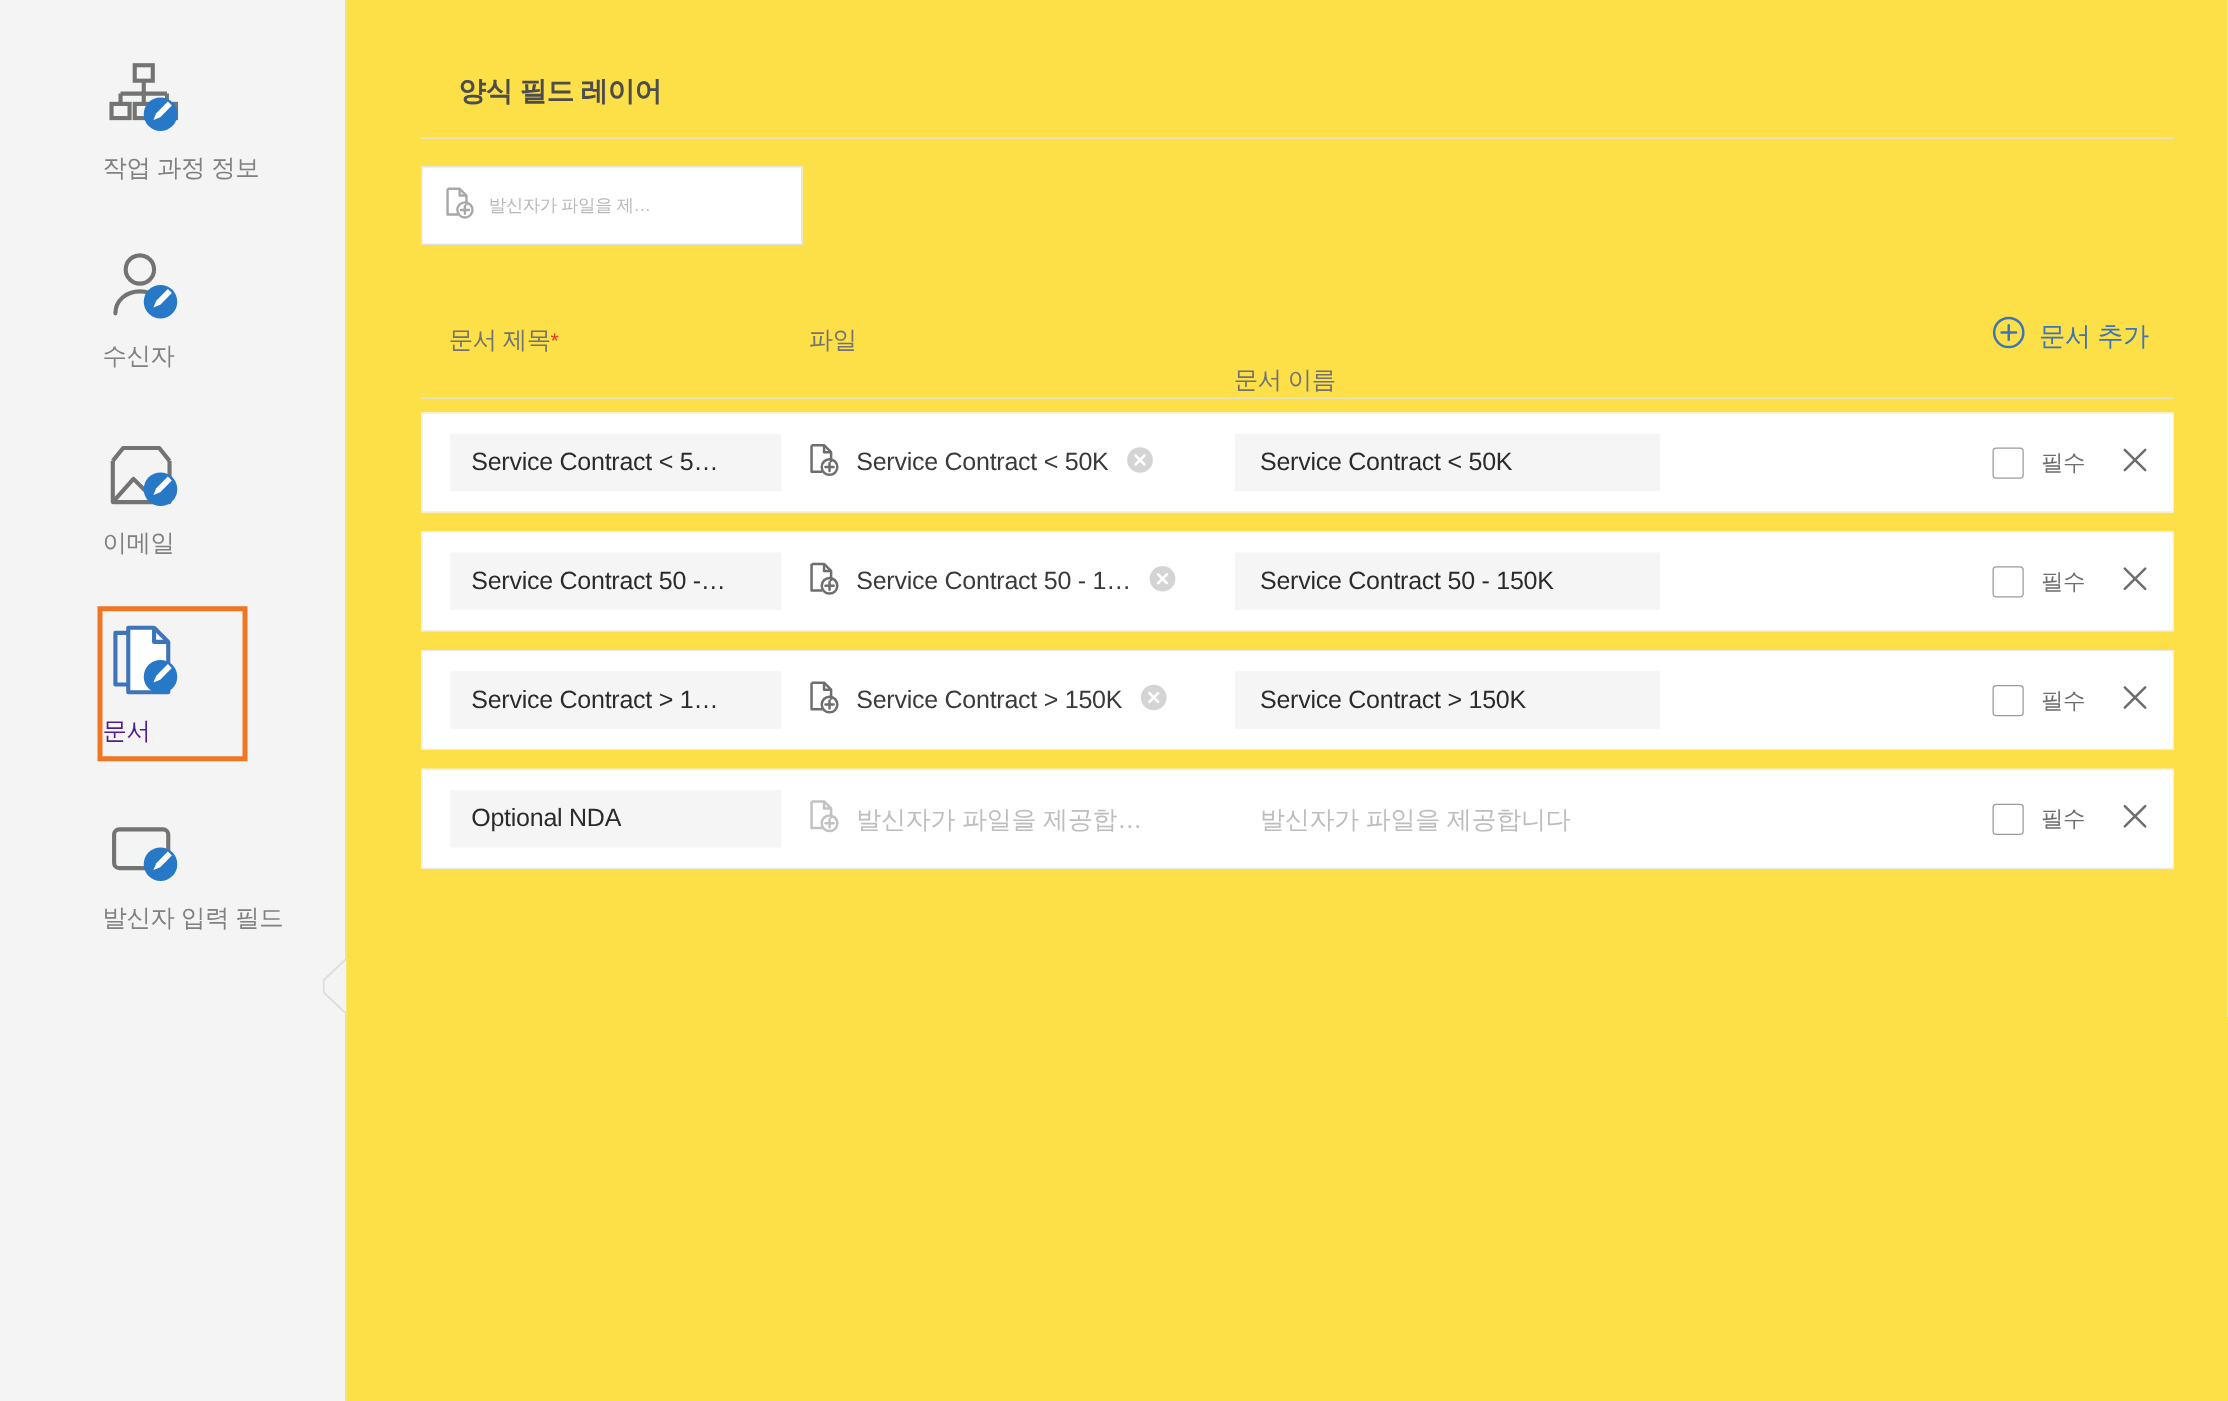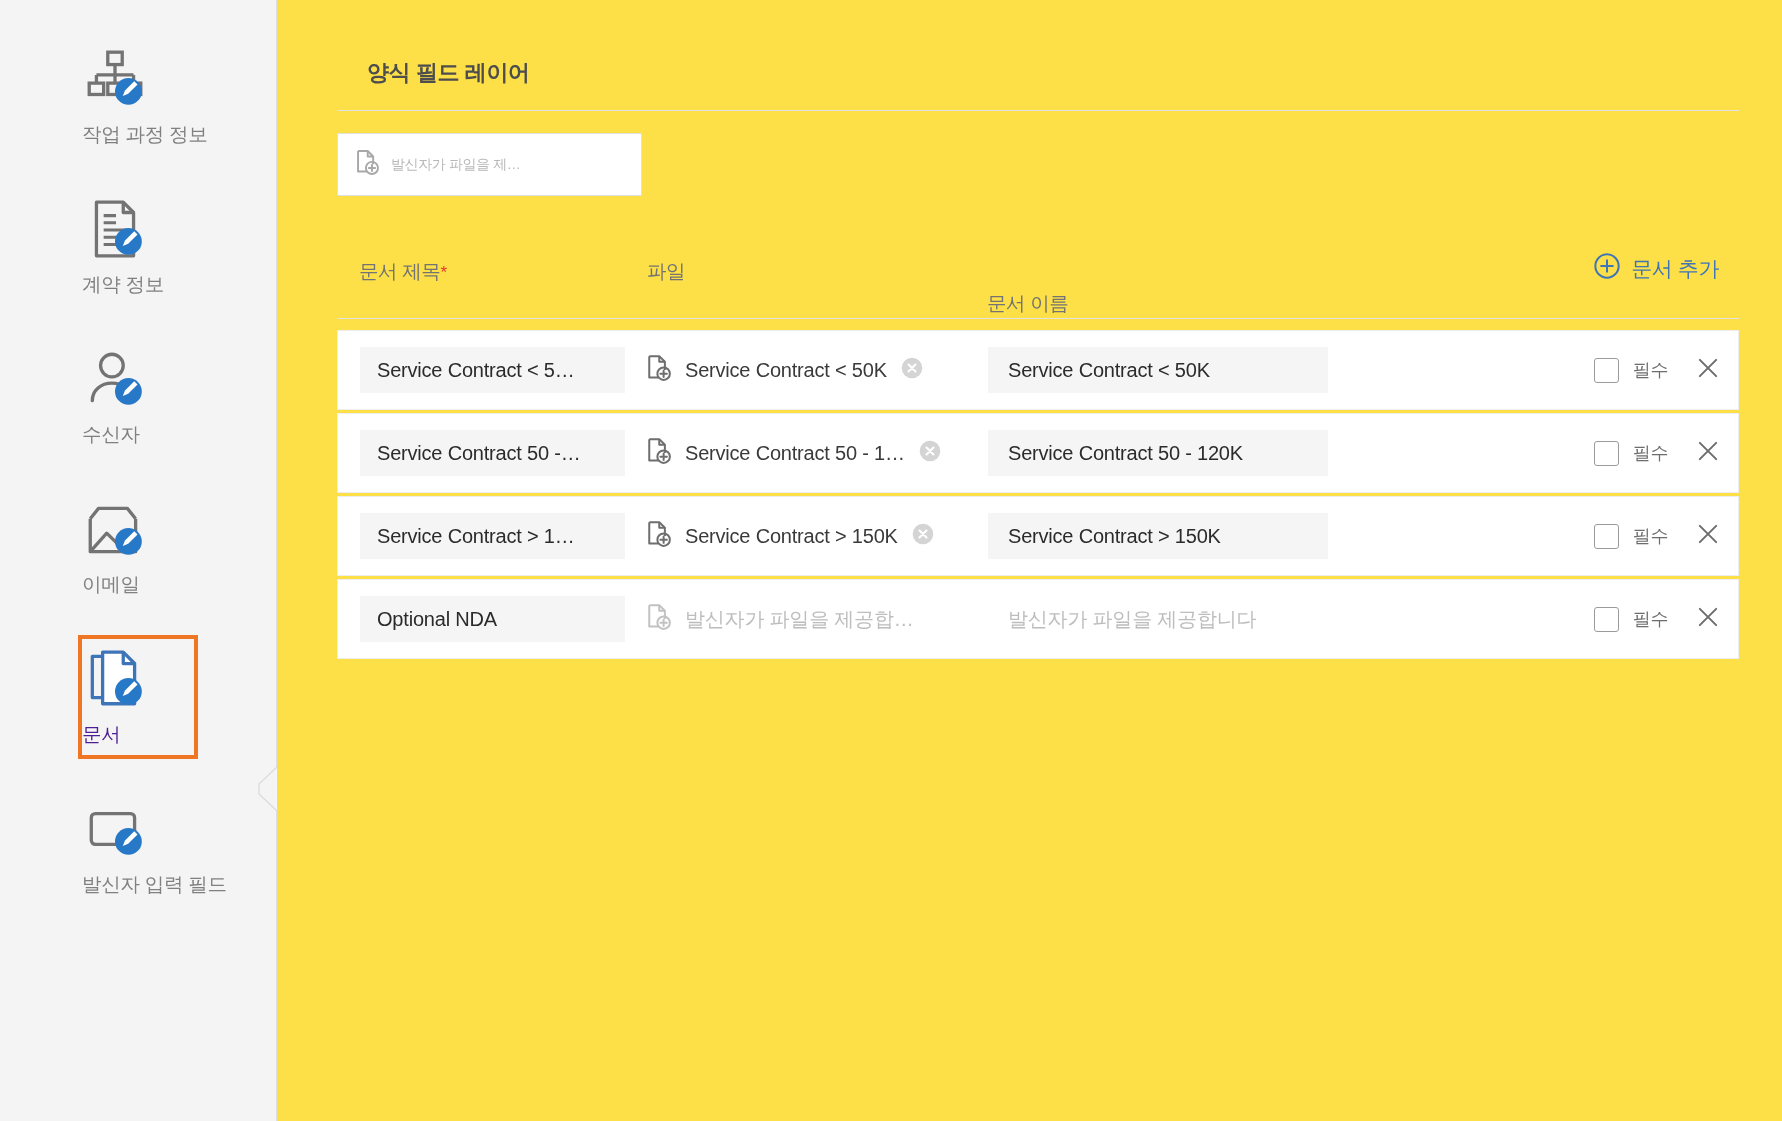--- a/index.html
+++ b/index.html
@@ -178,21 +178,21 @@
     left: 60px;
     right: 43px;
     top: 330px;
   }
   .row {
     position: relative;
     height: 80px;
     border: 1px solid #ededed;
     box-sizing: border-box;
     background: #fff;
-    margin-bottom: 3px;
+    margin-bottom: 15px;
     display: flex;
     align-items: center;
   }
   .cell-title {
     position: absolute;
     left: 22px;
     width: 265px;
     height: 46px;
     background: #f5f5f5;
     display: flex;
@@ -300,34 +300,20 @@
             <rect x="25" y="36" width="14" height="11" stroke="#737373" stroke-width="3.2"></rect>
             <rect x="43" y="36" width="14" height="11" stroke="#737373" stroke-width="3.2"></rect>
             <circle cx="45" cy="44" r="13" fill="#2878c8"></circle>
             <path d="M39.5 48.5l2.2-5.3 9-9 3.1 3.1-9 9-5.3 2.2z" fill="#fff"></path>
           </svg>
         </span>
         <span class="nav-label">작업 과정 정보</span>
       </div>
     </div>
 
-    <div class="nav-item">
-      <div class="nav-inner">
-        <span>
-          <svg class="nav-icon" viewBox="0 0 64 64" fill="none">
-            <path d="M14 6h26l10 10v42H14z" stroke="#737373" stroke-width="3.2" stroke-linejoin="round"></path>
-            <path d="M40 6v10h10" stroke="#737373" stroke-width="3.2" stroke-linejoin="round"></path>
-            <path d="M21 19h12M21 26h12M21 33h22M21 40h22M21 47h22" stroke="#737373" stroke-width="3"></path>
-            <circle cx="45" cy="44" r="13" fill="#2878c8"></circle>
-            <path d="M39.5 48.5l2.2-5.3 9-9 3.1 3.1-9 9-5.3 2.2z" fill="#fff"></path>
-          </svg>
-        </span>
-        <span class="nav-label">계약 정보</span>
-      </div>
-    </div>
 
     <div class="nav-item">
       <div class="nav-inner">
         <span>
           <svg class="nav-icon" viewBox="0 0 64 64" fill="none">
             <circle cx="29" cy="19" r="11" stroke="#737373" stroke-width="3.2"></circle>
             <path d="M10 53c0-10 8.5-17 19-17s19 7 19 17" stroke="#737373" stroke-width="3.2" stroke-linecap="round"></path>
             <circle cx="45" cy="44" r="13" fill="#2878c8"></circle>
             <path d="M39.5 48.5l2.2-5.3 9-9 3.1 3.1-9 9-5.3 2.2z" fill="#fff"></path>
           </svg>
@@ -478,21 +464,21 @@
           </span>
           <span class="fname">Service Contract 50 - 1…</span>
           <span class="clear-file">
             <svg width="26" height="26" viewBox="0 0 24 24">
               <circle cx="12" cy="12" r="9.5" fill="#d4d4d4"></circle>
               <path d="M8.8 8.8l6.4 6.4M15.2 8.8l-6.4 6.4" stroke="#fff" stroke-width="2" stroke-linecap="round"></path>
             </svg>
           </span>
         </div>
         <div class="cell-name">
-          <span>Service Contract 50 - 120K</span>
+          <span>Service Contract 50 - 150K</span>
         </div>
         <div class="cell-actions">
           <span class="chk"></span>
           <span class="req-label">필수</span>
           <span class="row-remove">
             <svg width="28" height="28" viewBox="0 0 24 24">
               <path d="M5 5l14 14M19 5L5 19" stroke="#6d6d6d" stroke-width="1.7" stroke-linecap="round"></path>
             </svg>
           </span>
         </div>

